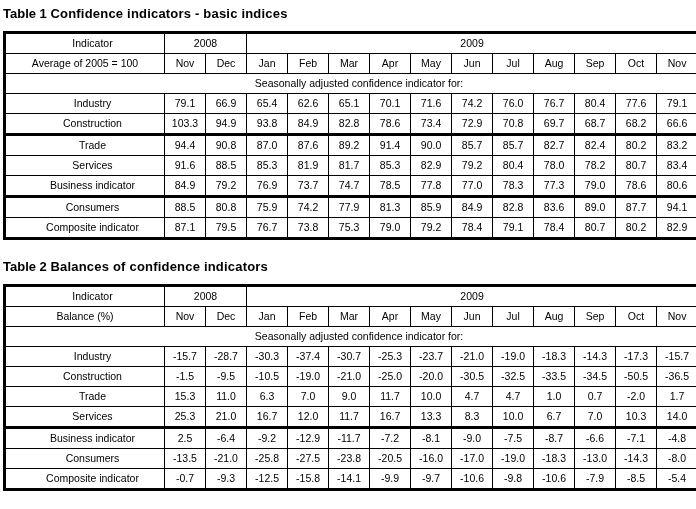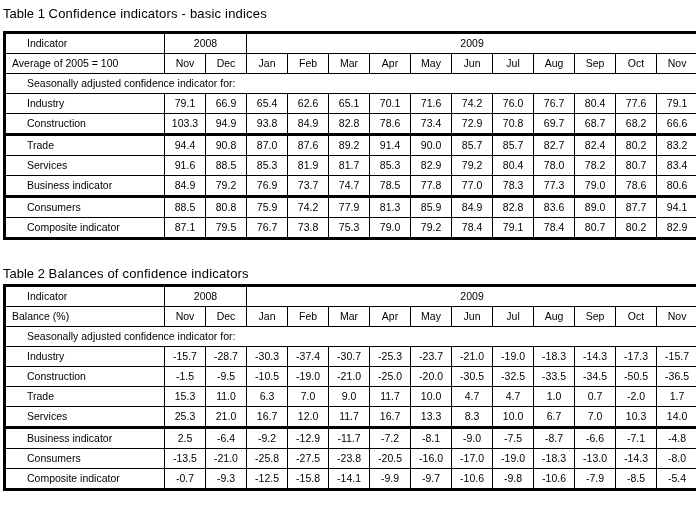--- a/index.html
+++ b/index.html
@@ -3,40 +3,40 @@
 <meta charset="utf-8">
 <style>
   html, body { margin: 0; padding: 0; background: #ffffff; }
   body {
     width: 696px; height: 509px; position: relative; overflow: hidden;
     font-family: "Liberation Sans", sans-serif; color: #000;
   }
   .caption {
     position: absolute; left: 3px; font-size: 13px; white-space: nowrap;
   }
-  .caption .num { font-weight: normal; }
-  .caption .title { font-weight: normal; letter-spacing: 0.2px; }
+  .caption .num { font-weight: bold; }
+  .caption .title { font-weight: bold; letter-spacing: 0.2px; }
   #cap1 { top: 6px; }
-  #cap2 { top: 266px; }
+  #cap2 { top: 259px; }
 
   table.ci {
     position: absolute; left: 3px; width: 690px;
     border-collapse: collapse; table-layout: fixed;
     font-size: 10.5px;
     border: 3px solid #000;
   }
   #t1 { top: 31px; }
   #t2 { top: 284px; }
   table.ci td {
     border: 1px solid #000; height: 19px; padding: 0 6px;
     text-align: center; white-space: nowrap; overflow: hidden;
     line-height: 19px;
   }
-  table.ci td.lab { text-align: left; padding-left: 21px; }
-  table.ci td.sub { text-align: left; }
+  table.ci td.lab { text-align: center; padding-left: 21px; }
+  table.ci td.sub { text-align: center; }
   table.ci tr.thick-top td { border-top: 3px solid #000; }
   col.c-ind { width: 160px; }
   col.c-m { width: 41px; }
   col.c-last { width: 42px; }
 </style>
 </head>
 <body>
 
 <div class="caption" id="cap1">
   <span class="num">Table 1</span>

